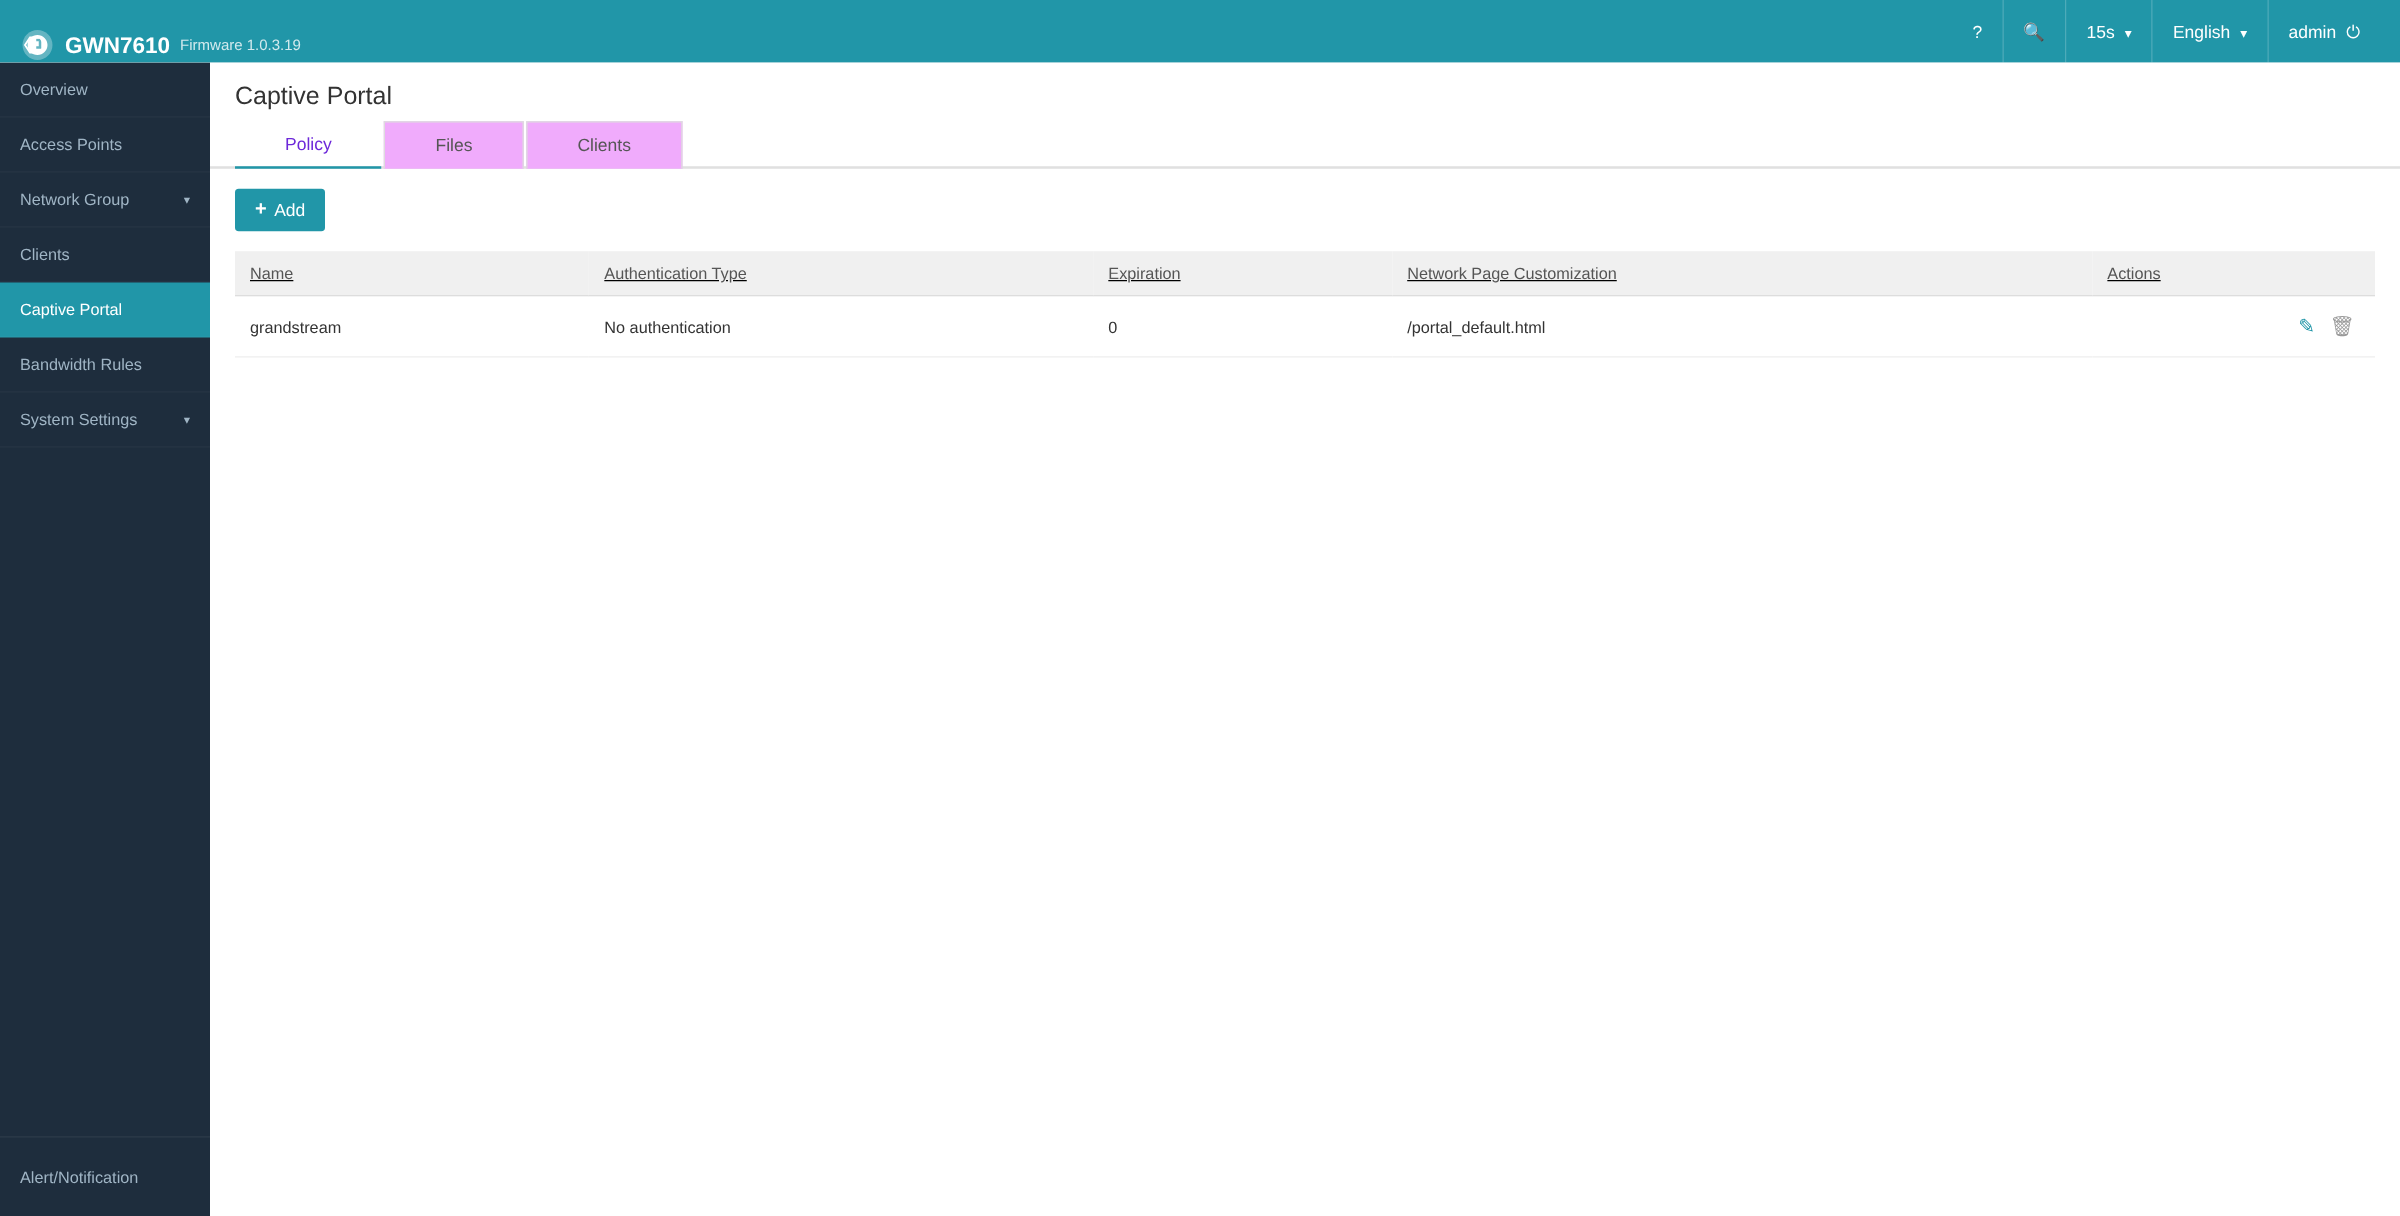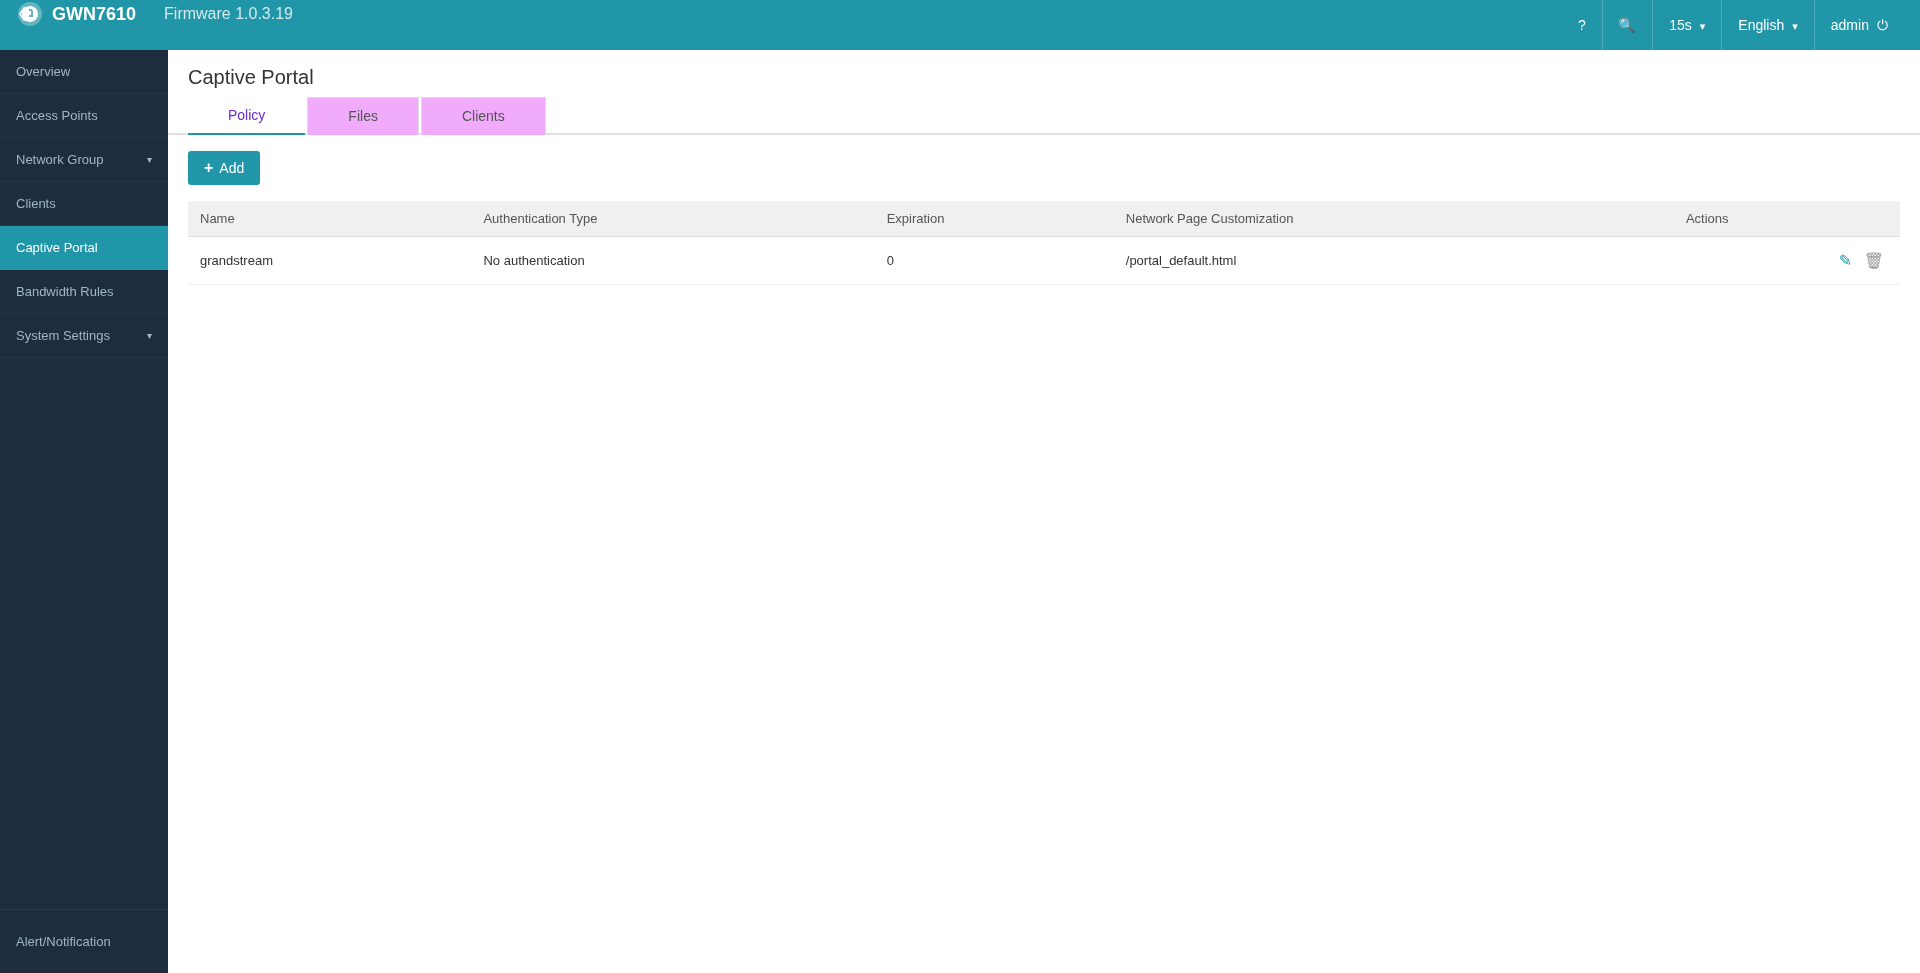--- a/index.html
+++ b/index.html
@@ -4,43 +4,43 @@
   <style>
     * { box-sizing: border-box; margin: 0; padding: 0; }
     body { font-family: 'Segoe UI', Arial, sans-serif; font-size: 14px; background: #f5f5f5; display: flex; flex-direction: column; height: 100vh; }
 
     
     .header {
       background: #2196a8;
       color: white;
       height: 50px;
       display: flex;
-      align-items: flex-start;
+      align-items: flex-end;
       padding: 0 16px;
       flex-shrink: 0;
       gap: 12px;
     }
     .header-logo {
       display: flex;
       align-items: center;
       gap: 8px;
     }
     .header-logo-icon {
       width: 28px;
       height: 28px;
     }
     .header-title {
       font-size: 18px;
       font-weight: 600;
       color: white;
     }
     .header-firmware {
-      font-size: 16px;
+      font-size: 12px;
       color: rgba(255,255,255,0.8);
-      margin-left: 20px;
+      margin-left: 0;
     }
     .header-spacer { flex: 1; }
     .header-actions {
       display: flex;
       align-items: center;
       gap: 0;
     }
     .header-btn {
       background: none;
       border: none;
@@ -168,20 +168,21 @@
       margin-bottom: 16px;
     }
 
     
     .table {
       width: 100%;
       border-collapse: collapse;
     }
     .table thead tr {
       background: #f0f0f0;
+      text-decoration: underline;
     }
     .table th {
       text-align: left;
       padding: 10px 12px;
       font-weight: 500;
       font-size: 13px;
       color: #555;
       border-bottom: 1px solid #ddd;
     }
     .table td {

